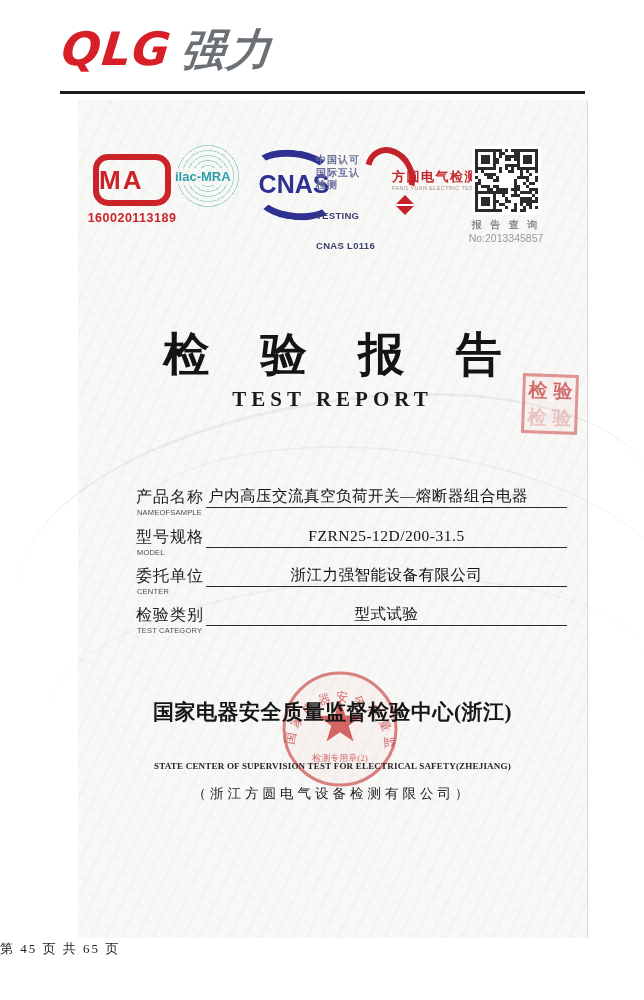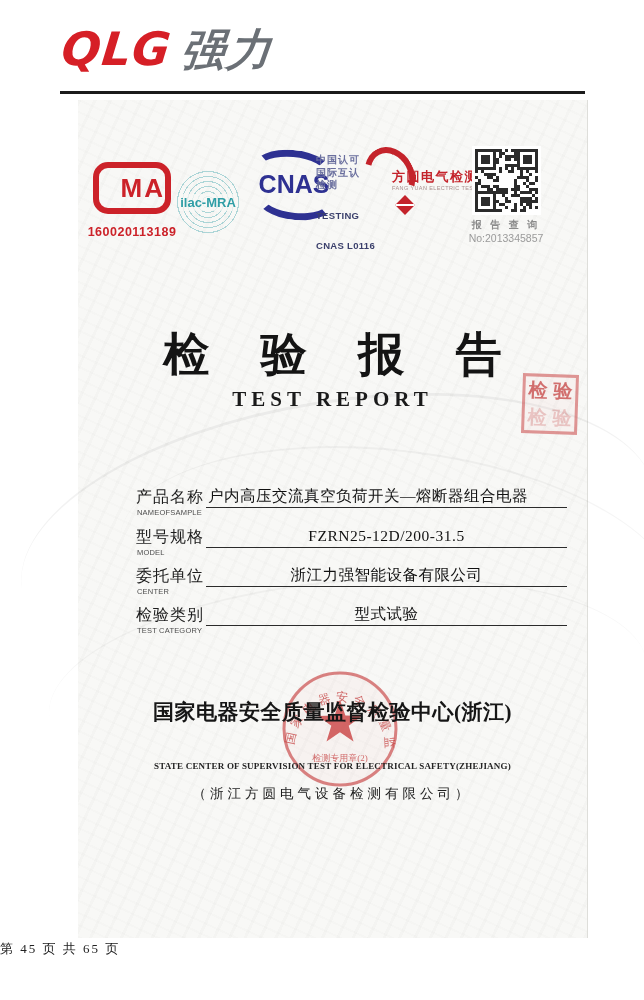--- a/index.html
+++ b/index.html
@@ -22,29 +22,29 @@
              repeating-linear-gradient(115deg, rgba(175,175,170,0.055) 0 3px, rgba(0,0,0,0) 3px 14px),
              repeating-linear-gradient(25deg, rgba(185,185,180,0.045) 0 2px, rgba(0,0,0,0) 2px 11px);
            border-right:1px solid #dededa; }
   .swoosh { position:absolute; border-radius:50%; pointer-events:none; }
   .sw1 { left:-60px; top:300px; width:640px; height:280px; border-top:3px solid rgba(130,130,130,0.10); transform:rotate(-9deg); }
   .sw2 { left:40px;  top:350px; width:560px; height:240px; border-top:2px solid rgba(130,130,130,0.08); transform:rotate(7deg); }
   .sw3 { left:-30px; top:480px; width:600px; height:220px; border-top:2px solid rgba(130,130,130,0.07); transform:rotate(-5deg); }
 
   
   .cma { position:absolute; left:4px; top:50px; width:100px; text-align:center; }
-  .cma-box { width:78px; height:52px; margin:12px auto; border:6px solid #cc2229; border-radius:15px;
-             display:flex; align-items:center; justify-content:flex-end; }
+  .cma-box { width:78px; height:52px; margin:4px auto; border:6px solid #cc2229; border-radius:15px;
+             display:flex; align-items:center; justify-content:flex-start; }
   .cma-box span { font:800 26px/1 "Liberation Sans", sans-serif; color:#cc2229; letter-spacing:2px; }
   .cma-num { margin-top:6px; font:700 12.5px/1 "Liberation Sans", sans-serif; color:#cc2229; letter-spacing:0.5px; }
 
-  .ilac { position:absolute; left:96px; top:68px; width:68px; height:68px; border-radius:50%;
+  .ilac { position:absolute; left:96px; top:42px; width:68px; height:68px; border-radius:50%;
           background:repeating-radial-gradient(circle at 50% 50%,
              rgba(110,185,190,0.55) 0 1px, rgba(255,255,255,0) 1px 5px);
-          display:flex; align-items:center; justify-content:center; }
+          display:flex; align-items:center; }
   .ilac span { font:700 13px/1 "Liberation Sans", sans-serif; color:#2f9ea6;
                background:rgba(248,248,246,0.75); padding:2px 1px; letter-spacing:0; }
 
   .cnas { position:absolute; left:170px; top:52px; width:92px; height:66px; }
   .cnas-arc { position:absolute; border:7px solid transparent; border-radius:50%; }
   .cnas-arc.top { left:4px; top:-2px; width:80px; height:42px; border-top-color:#2e3192; transform:rotate(5deg); }
   .cnas-arc.bot { left:8px; top:26px; width:80px; height:42px; border-bottom-color:#2e3192; transform:rotate(5deg); }
   .cnas-word { position:absolute; left:0; top:20px; width:100%; text-align:center;
                font:800 25px/1 "Liberation Sans", sans-serif; color:#2e3192; letter-spacing:0; }
 

